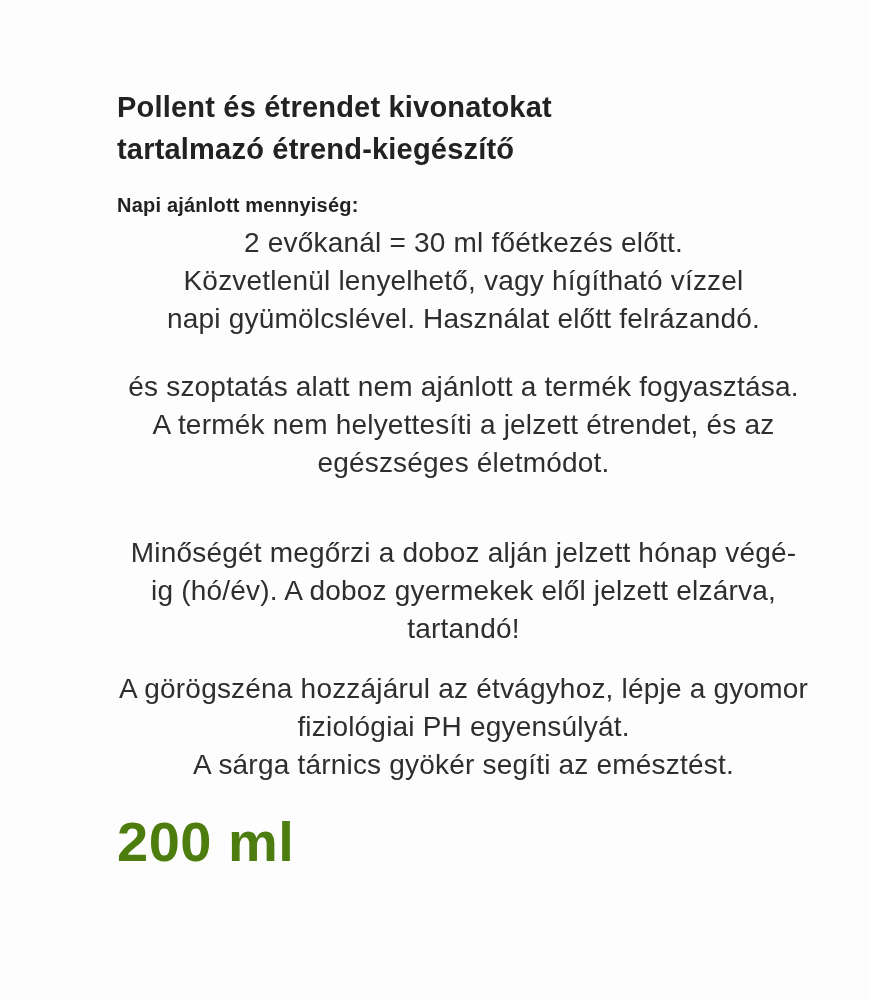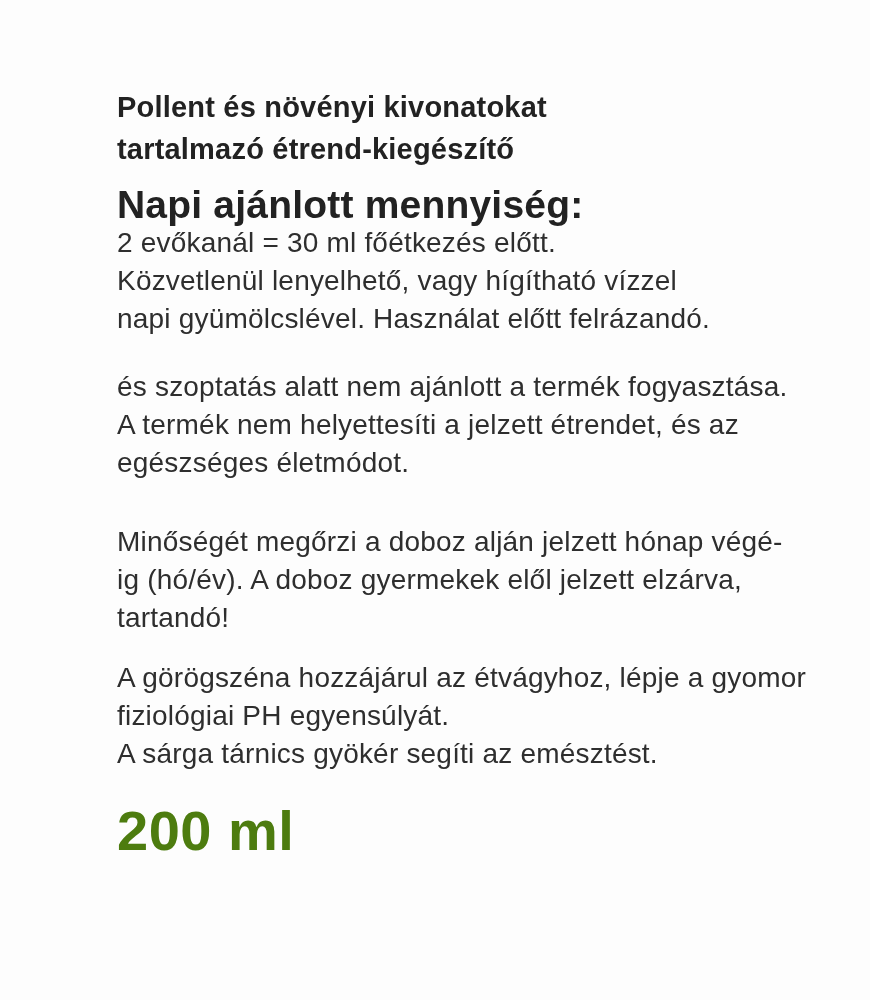--- a/index.html
+++ b/index.html
@@ -29,58 +29,59 @@
     font-size: 29px;
     font-weight: 700;
     line-height: 42px;
     color: #222222;
     letter-spacing: 0.2px;
   }
   .section-dosage {
     margin-top: 16px;
   }
   .heading {
-    font-size: 39px;
+    font-size: 20px;
     font-weight: 700;
     line-height: 38px;
     color: #222222;
     letter-spacing: 0.2px;
   }
   .body-text {
     font-size: 28px;
     font-weight: 400;
     line-height: 38px;
     color: #2e2e2e;
     letter-spacing: 0.2px;
+    text-align: center;
   }
   .section-warning {
     margin-top: 30px;
   }
   .section-storage {
-    margin-top: 41px;
+    margin-top: 52px;
   }
   .section-benefits {
     margin-top: 22px;
   }
   .volume {
     margin-top: 34px;
     font-size: 56px;
     font-weight: 700;
     color: #4d7c0f;
     line-height: 48px;
     letter-spacing: 0.5px;
   }
 </style>
 </head>
 <body>
 
 <div class="label">
 
   <div class="title">
-    <div class="line">Pollent és növényi kivonatokat</div>
+    <div class="line">Pollent és étrendet kivonatokat</div>
     <div class="line">tartalmazó étrend-kiegészítő</div>
   </div>
 
   <div class="section-dosage">
     <div class="heading line">Napi ajánlott mennyiség:</div>
     <div class="body-text line">2 evőkanál = 30 ml főétkezés előtt.</div>
     <div class="body-text line">Közvetlenül lenyelhető, vagy hígítható vízzel</div>
     <div class="body-text line">napi gyümölcslével. Használat előtt felrázandó.</div>
   </div>
 

